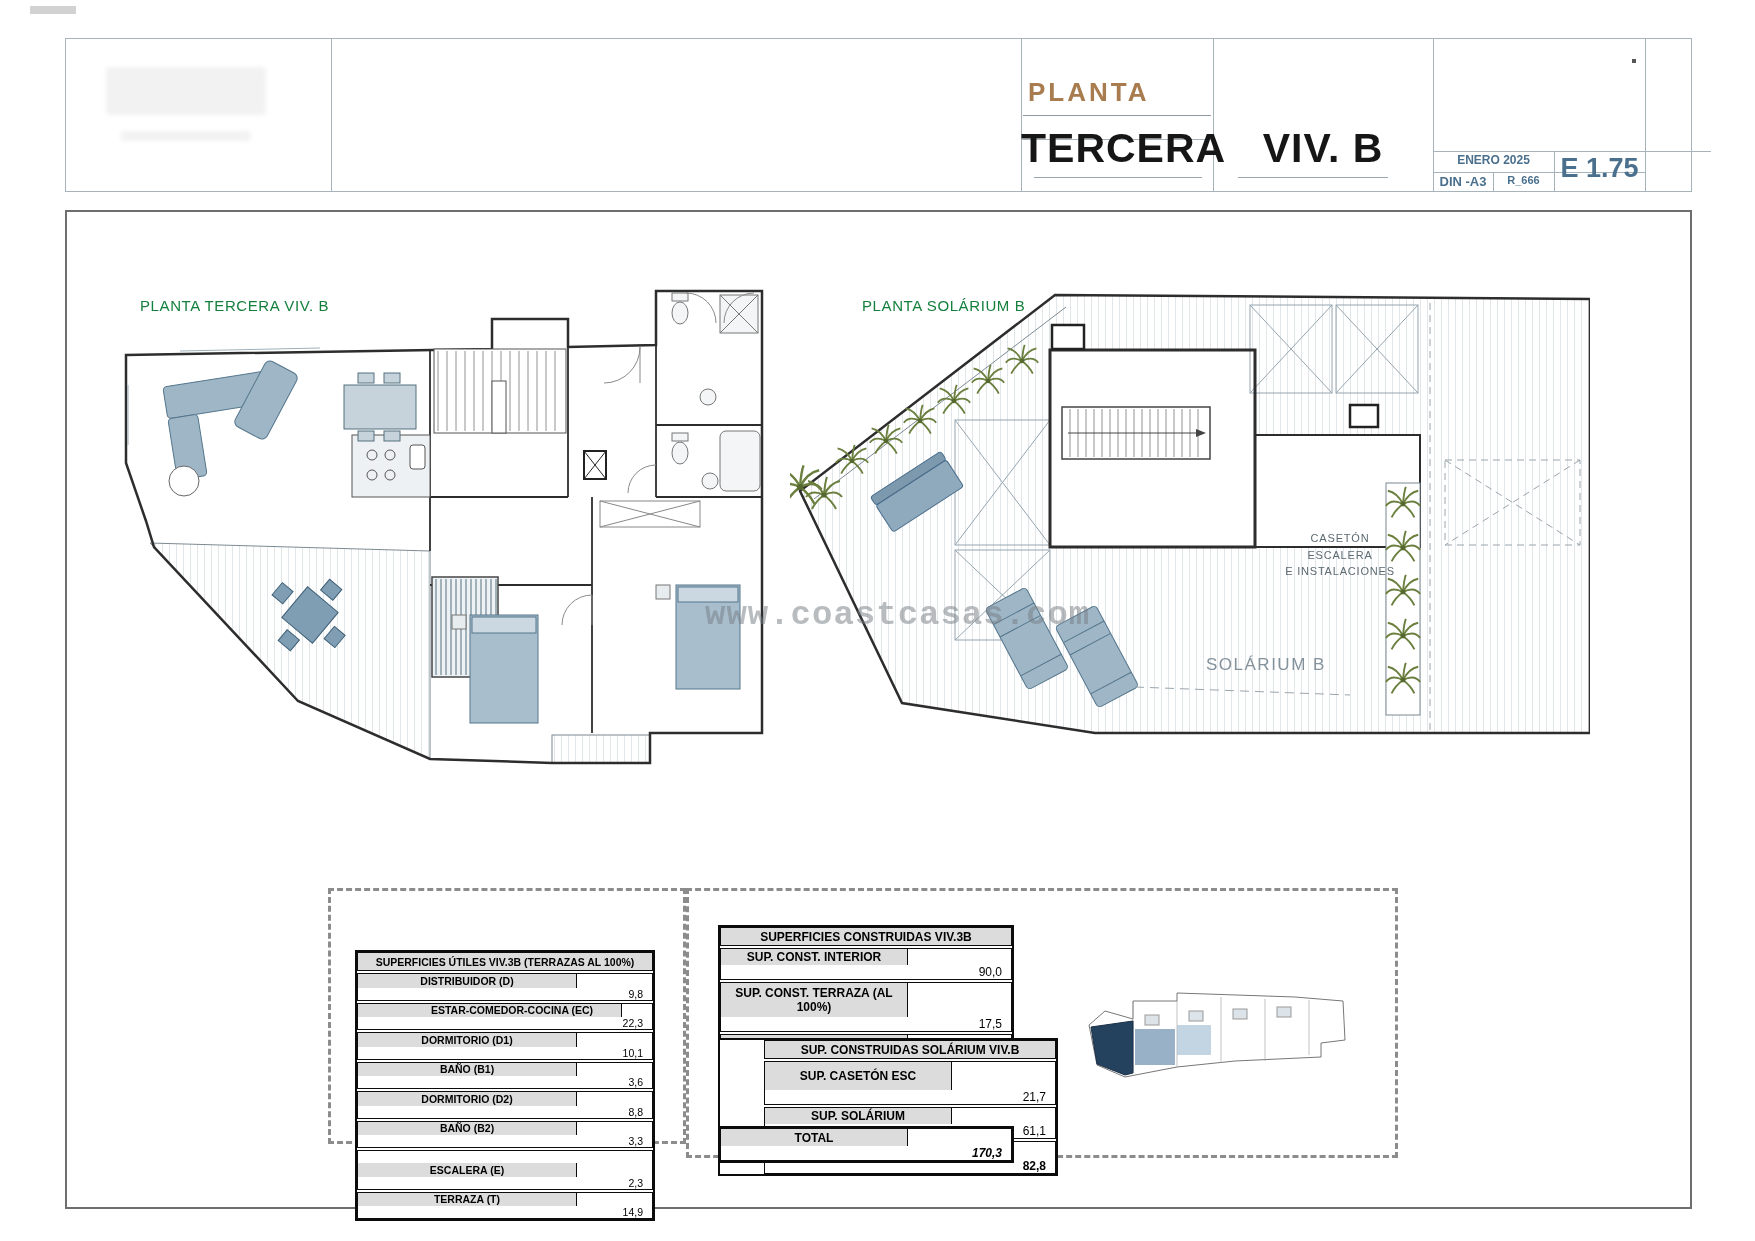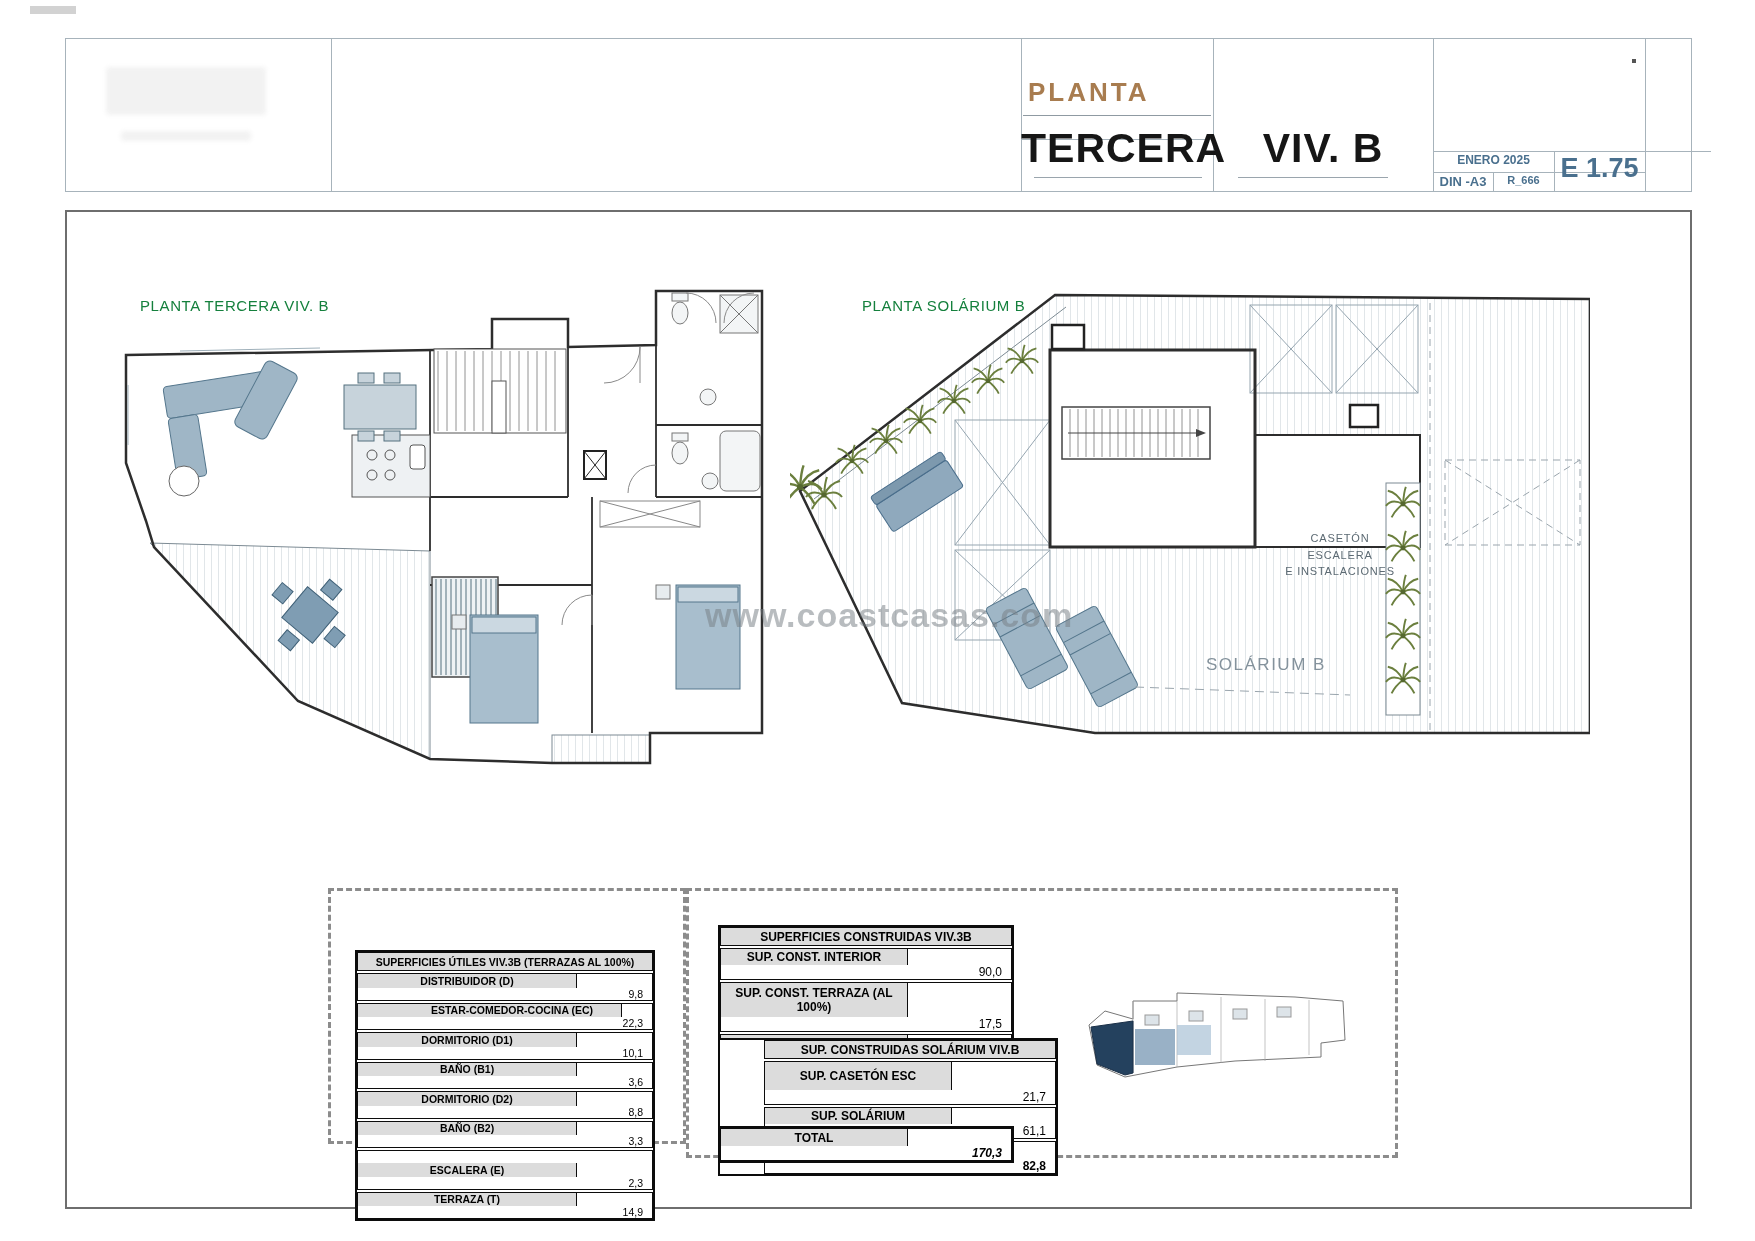--- a/index.html
+++ b/index.html
@@ -8,21 +8,21 @@
   .ln{position:absolute;background:#a7b3bb;}
   
   #titleband{position:absolute;left:65px;top:38px;width:1625px;height:152px;border:1px solid #a7b3bb;background:#fff;}
   .brand{font-weight:800;font-size:26px;letter-spacing:3px;color:#a87c4f;}
   .bigtitle{font-size:41px;font-weight:600;color:#161616;letter-spacing:1px;}
   .steel{color:#4a708e;font-weight:700;}
   .ghost{position:absolute;background:#b9b9b9;opacity:.18;border-radius:3px;filter:blur(2px);}
   
   #drawbox{position:absolute;left:65px;top:210px;width:1623px;height:995px;border:2px solid #6e6e6e;background:#fff;}
   .plantitle{font-size:15px;color:#15803d;letter-spacing:.6px;white-space:nowrap;}
-  .watermark{font-family:Liberation Sans, sans-serif;font-weight:700;font-size:34px;color:rgba(118,126,133,.52);letter-spacing:1px;white-space:nowrap;}
+  .watermark{font-family:Liberation Mono, monospace;font-weight:700;font-size:34px;color:rgba(118,126,133,.52);letter-spacing:1px;white-space:nowrap;}
   .planlabel{font-size:11px;color:#5c6a73;letter-spacing:.8px;text-align:center;line-height:1.5;white-space:pre-line;}
   .sollabel{font-size:17px;color:#84929c;letter-spacing:1.5px;white-space:nowrap;}
   
   .dashbox{position:absolute;border:3px dashed #8c8c8c;background:transparent;}
   
   .tbl{position:absolute;border:2px solid #0c0c0c;background:#fff;}
   .trow{display:flex;margin-bottom:2px;border:1.5px solid #0c0c0c;align-items:stretch;flex-direction:column;}
   .trow:last-child{margin-bottom:0;}
   .thead{background:#dcdcdc;font-weight:700;display:flex;align-items:center;justify-content:center;text-align:center;border:1.5px solid #0c0c0c;margin-bottom:2px;}
   .lcell{background:#dcdcdc;font-weight:700;display:flex;align-items:center;justify-content:center;text-align:center;border-right:1.5px solid #0c0c0c;}

